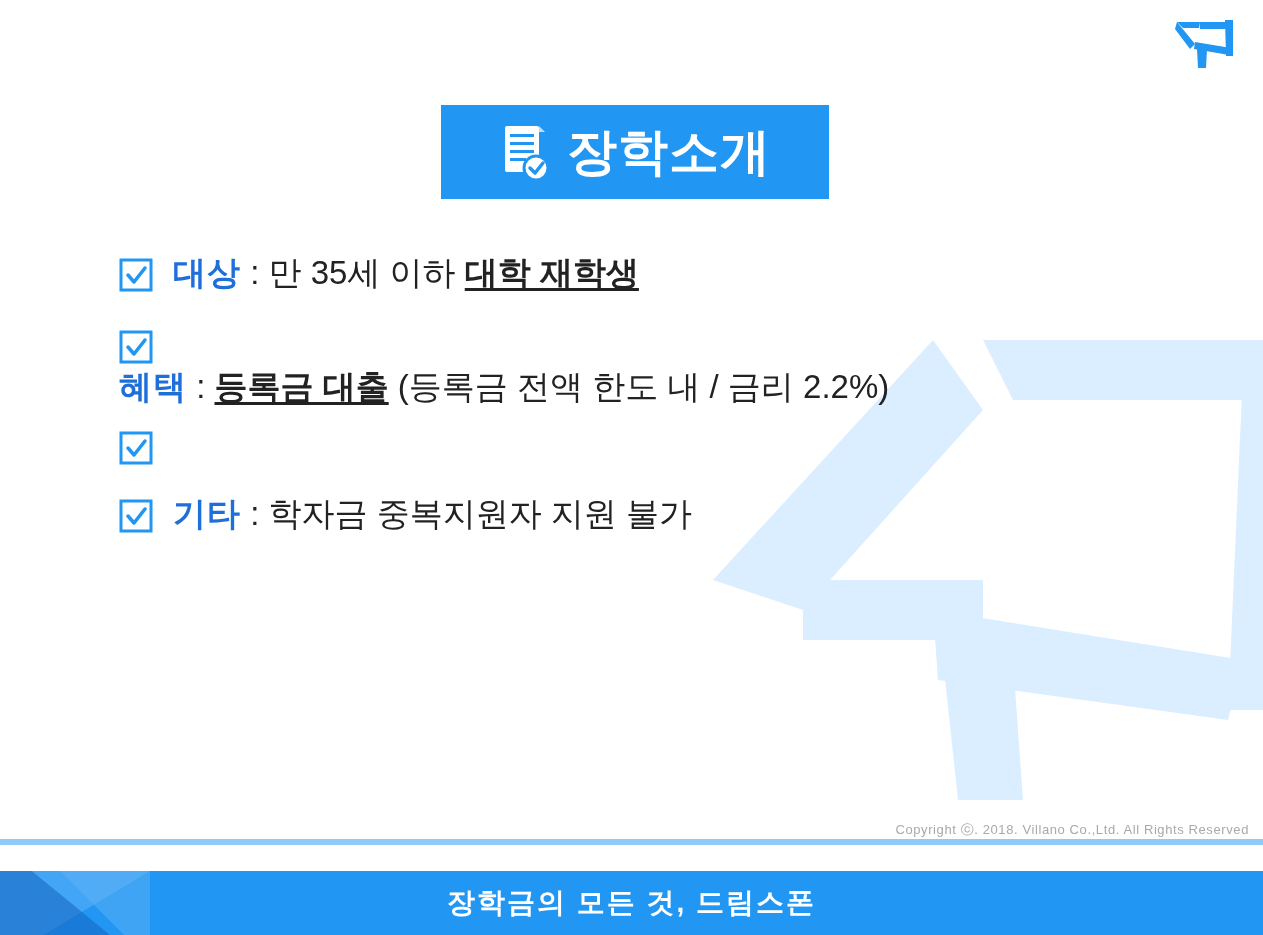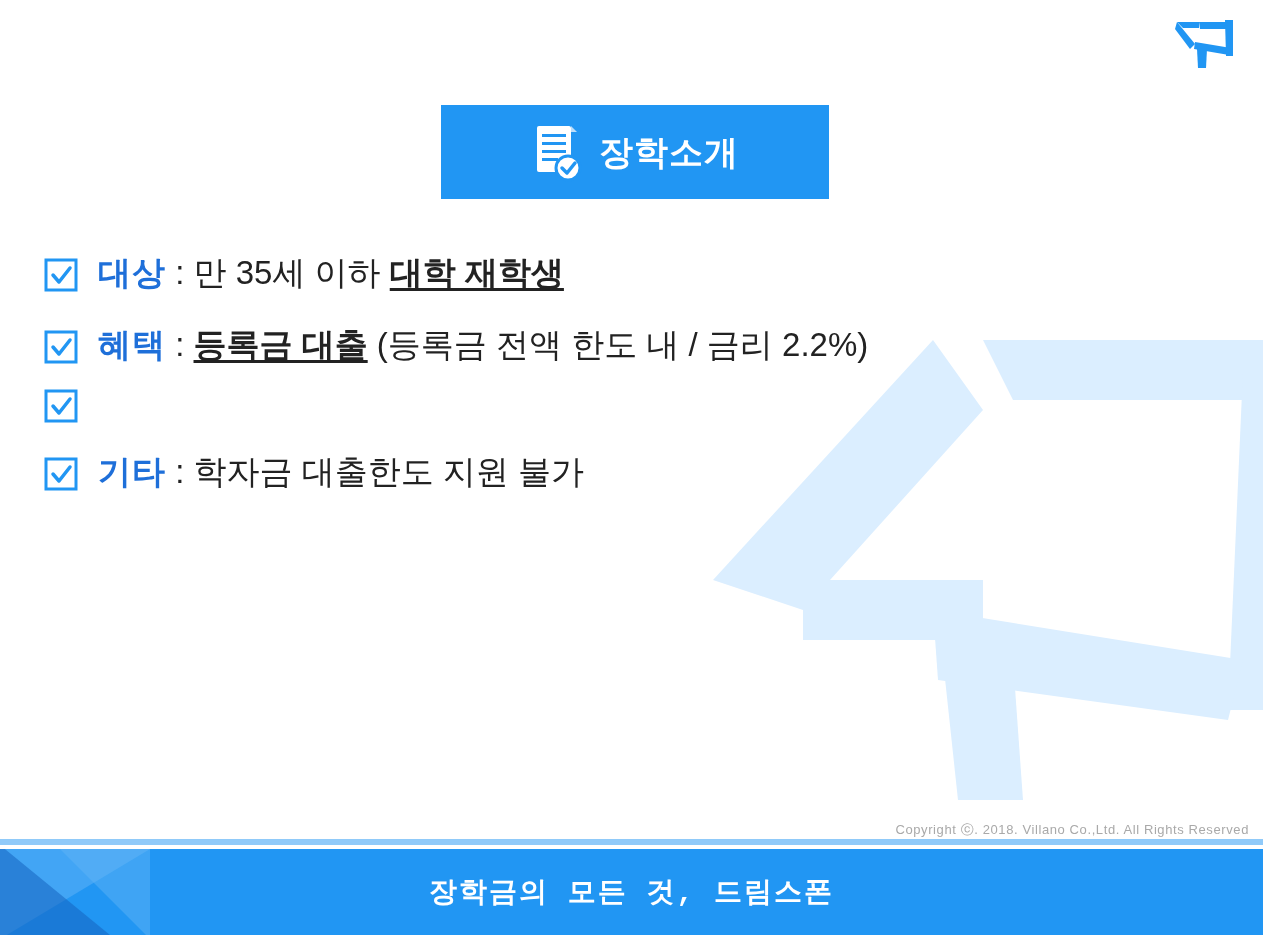--- a/index.html
+++ b/index.html
@@ -54,38 +54,38 @@
     gap: 14px;
   }
   .title-banner .doc-icon {
     width: 54px;
     height: 60px;
     flex: 0 0 auto;
     margin-top: 2px;
   }
   .title-text {
     color: #ffffff;
-    font-size: 34px;
+    font-size: 50px;
     font-weight: bold;
     letter-spacing: 1px;
     line-height: 1;
     white-space: nowrap;
   }
 
   
   .content {
     position: absolute;
     left: 0;
     top: 250px;
     width: 1263px;
   }
   .row {
     display: flex;
     align-items: flex-start;
-    padding-left: 44px;
+    padding-left: 119px;
     margin-bottom: 4px;
   }
   .check {
     flex: 0 0 auto;
     width: 34px;
     height: 34px;
     margin-top: 8px;
     margin-right: 20px;
   }
   .row-body {
@@ -109,43 +109,42 @@
     color: #222222;
   }
   .sub {
     font-size: 28px;
     color: #222222;
     line-height: 1.5;
     padding-left: 26px;
     white-space: nowrap;
   }
   .sp-0 { margin-bottom: 26px; }
-  .sp-1 { margin-bottom: 14px; }
+  .sp-1 { margin-bottom: 14px; flex-direction: column; }
 
   
   .copyright {
     position: absolute;
     right: 14px;
     bottom: 96px;
     font-size: 13px;
     color: #a9a9a9;
     letter-spacing: 0.6px;
     white-space: nowrap;
   }
 
   
   .footer {
     position: absolute;
     left: 0;
     bottom: 0;
     width: 1263px;
-    height: 86px;
+    height: 64px;
     background: #2196f3;
     overflow: hidden;
-    font-family: Liberation Mono, monospace;
   }
   .footer .tri-a {
     position: absolute;
     left: 0; top: 0;
     width: 0; height: 0;
     border-left: 150px solid #42a5f5;
     border-bottom: 90px solid transparent;
   }
   .footer .tri-b {
     position: absolute;
@@ -263,21 +262,21 @@
 
   <div class="row">
     <svg class="check" viewBox="0 0 34 34" xmlns="http://www.w3.org/2000/svg">
       <rect x="2" y="2" width="30" height="30" fill="#ffffff" stroke="#2196f3" stroke-width="3"></rect>
       <path d="M9 17 L15 24 L26 10" fill="none" stroke="#2196f3" stroke-width="3.5" stroke-linecap="round" stroke-linejoin="round"></path>
     </svg>
     <div class="row-body">
       <div class="line">
         <span class="lbl">기타</span>
         <span>:</span>
-        <span>학자금 대출한도 지원 불가</span>
+        <span>학자금 중복지원자 지원 불가</span>
       </div>
     </div>
   </div>
 
 </div>
 
 <div class="copyright">Copyright ⓒ. 2018. Villano Co.,Ltd. All Rights Reserved</div>
 
 <div class="footer-accent"></div>
 <div class="footer">

